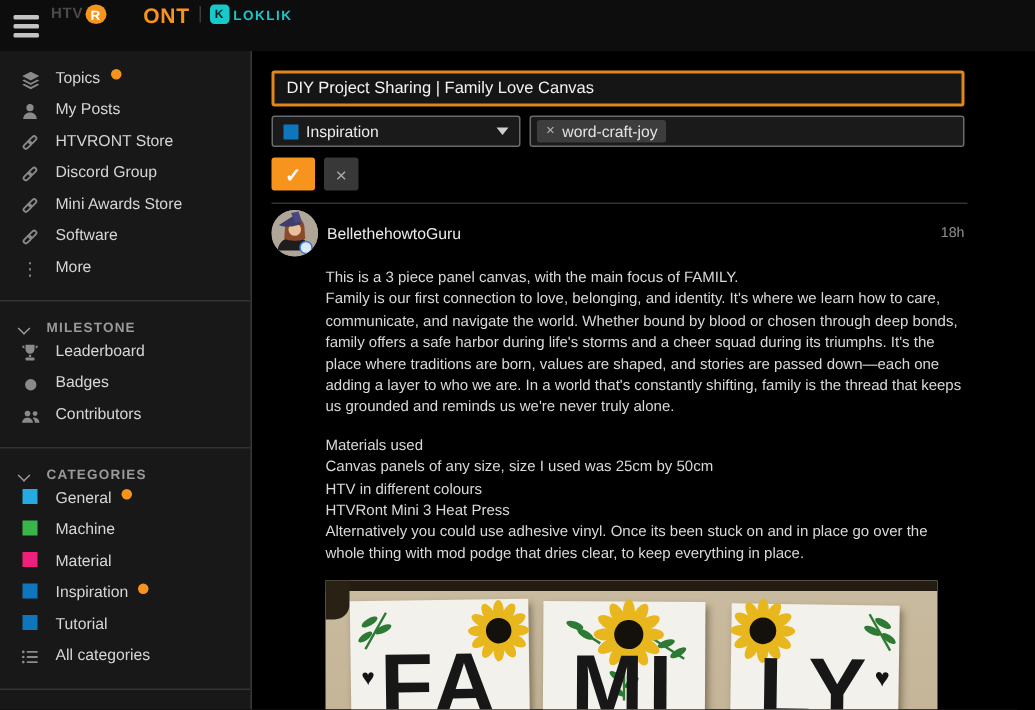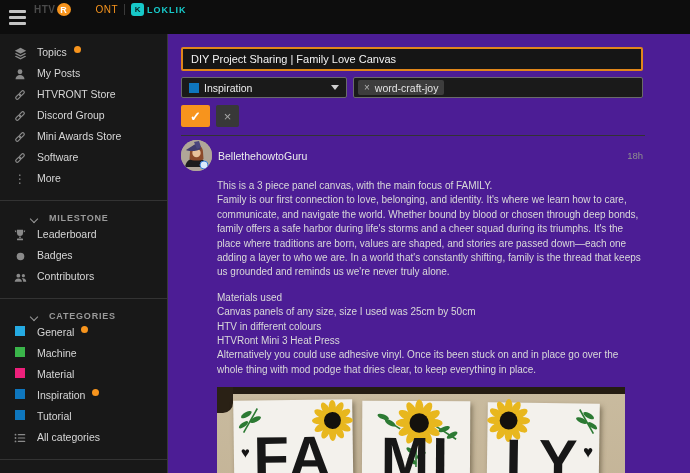--- a/index.html
+++ b/index.html
@@ -14,45 +14,45 @@
     background:#0d0d0d; display:flex; align-items:flex-start; z-index:5; }
   .hamburger { width:34px; height:34px; display:flex; flex-direction:column;
     justify-content:center; align-items:center; gap:3px; cursor:pointer; }
   .hamburger span { display:block; width:17px; height:3px; background:#c4c4c4; border-radius:1px; }
   .logo-block { padding-top:3px; }
   .logo-row { display:flex; align-items:center; height:13px; }
   .htv-prefix { color:#4a4a4a; font-weight:bold; font-size:10px; letter-spacing:.5px; }
   .r-badge { width:14px; height:13px; background:#f7941d; border-radius:50%;
     color:#fff; font-size:9px; font-weight:bold; display:flex; align-items:center;
     justify-content:center; margin:0 1px; }
-  .ont { color:#f7941d; font-weight:normal; font-size:10px; letter-spacing:.5px;padding-left:24px; }
+  .ont { color:#f7941d; font-weight:bold; font-size:14px; letter-spacing:.5px;padding-left:24px; }
   .logo-sep { width:1px; height:11px; background:#3a3a3a; margin:0 6px; }
   .lok-icon { width:13px; height:13px; background:#17c9c9; border-radius:3px;
     color:#062222; font-size:8px; font-weight:bold; display:flex; align-items:center;
     justify-content:center; margin-right:3px; }
   .lok-name { color:#17c9c9; font-weight:bold; font-size:9px; letter-spacing:1px; }
   .community { color:#3d3d3d; font-weight:bold; font-size:13.5px; margin-top:1px; }
 
   
   .app { position:absolute; top:34px; left:0; width:690px; height:439px; display:flex; }
   .sidebar { width:168px; height:100%; background:#181818;
     border-right:1px solid #383838; padding-top:12px; overflow:hidden; flex:none; }
-  .main { flex:1; height:100%; background:#4c1d95; padding:13px 0 0 13px; overflow:hidden; }
+  .main { flex:1; height:100%; background:#000000; padding:13px 0 0 13px; overflow:hidden; }
 
   
   .s-item { display:flex; align-items:flex-start; height:21px; padding:0 10px 0 13px;
     cursor:pointer; text-decoration:none; }
   .s-ic { width:14px; height:14px; margin-right:10px; display:flex; align-items:center;
     justify-content:center; color:#8a8a8a; font-size:12px; flex:none; }
   .s-ic svg { display:block; }
   .s-lbl { color:#d6d6d6; font-size:10.5px; white-space:nowrap; }
   .dot { width:7px; height:7px; border-radius:50%; background:#f7941d; margin-left:7px; flex:none; }
   .s-divider { border:none; border-top:1px solid #333; margin:7px 0 7px 0; }
   .s-sec-head { display:flex; align-items:center; height:20px; padding:0 10px 0 13px;
-    cursor:pointer; margin-top:1px;margin-left:18px; }
+    cursor:pointer; margin-top:1px; }
   .s-sec-head .chev { margin-right:11px; }
   .chev { width:7px; height:7px; position:relative; flex:none; }
   .chev::before { content:""; position:absolute; left:0; top:1px; width:5px; height:5px;
     border-left:1.5px solid #9a9a9a; border-bottom:1.5px solid #9a9a9a; transform:rotate(-45deg); }
   .s-sec-title { color:#9a9a9a; font-size:9px; font-weight:bold; letter-spacing:.8px; }
   .swatch { width:10px; height:10px; margin-right:12px; margin-left:2px; flex:none; }
 
   
   .editor { width:462px; }
   .title-input { width:462px; height:24px; background:#151515; border:2px solid #e0861a;

